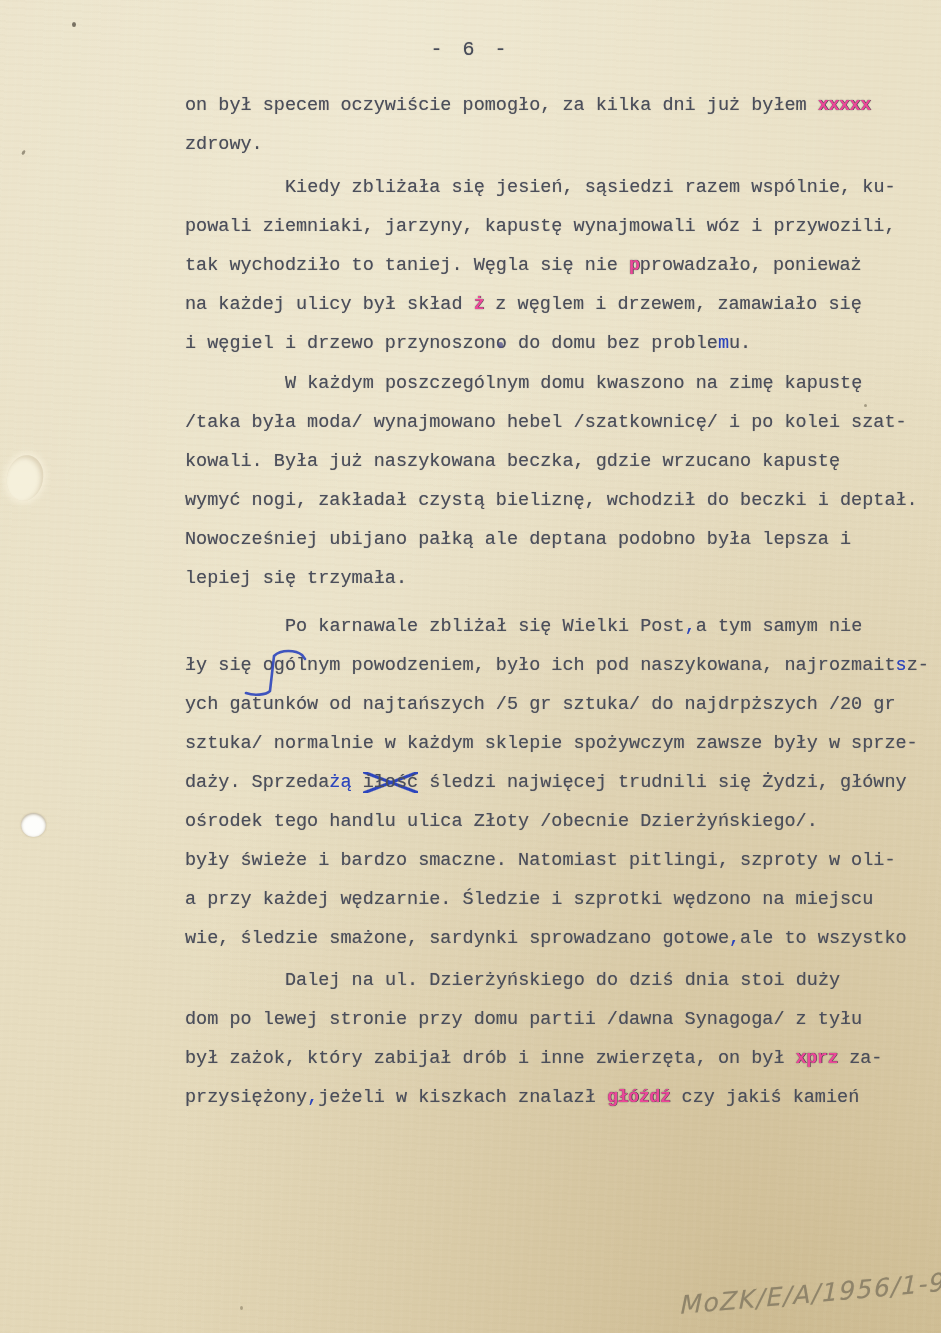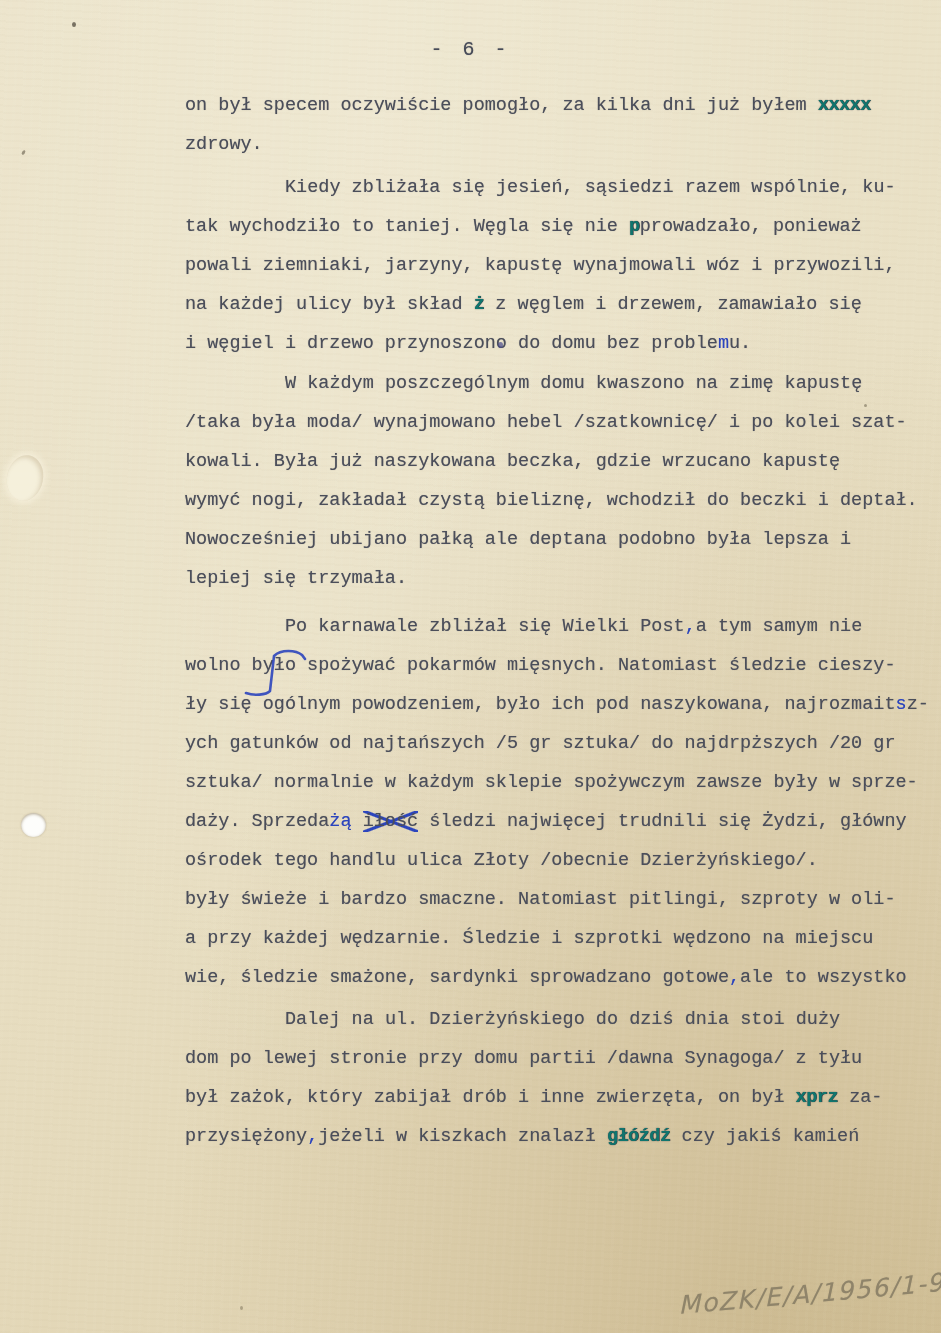--- a/index.html
+++ b/index.html
@@ -28,21 +28,21 @@
     text-shadow:0 0 0.8px rgba(75,78,90,0.55);
   }
   .para{margin:0;}
   .para.ind .line:first-child{text-indent:100px;}
   .para:nth-child(2){margin-top:4px;}
   .para:nth-child(3){margin-top:1px;}
   .para:nth-child(4){margin-top:9px;}
   .para:nth-child(5){margin-top:3px;}
   .line{white-space:pre;height:39px;line-height:39px;}
   .blot{
-    font-weight:bold;color:#0f766e;
+    font-weight:bold;color:#ec4899;
     text-shadow:0 0 1.2px #30333d, 0.6px 0.4px 0 rgba(48,51,61,0.85);
     letter-spacing:-0.5px;
   }
   .blue{color:#2c45bd;text-shadow:0 0 0.6px rgba(44,69,189,0.6);}
   .xblue{
     background-image:
       linear-gradient(to top right, transparent 45%, #2c45bd 48%, #2c45bd 53%, transparent 56%),
       linear-gradient(to bottom right, transparent 45%, #2c45bd 48%, #2c45bd 53%, transparent 56%);
     margin-top: 28px;
   }
@@ -80,36 +80,35 @@
 
 <div class="page-number">- 6 -</div>
 
 <div class="typed-block">
     <div class="para">
       <div class="line"><span>on był specem oczywiście pomogło, za kilka dni już byłem </span><span class="blot">xxxxx</span></div>
       <div class="line"><span>zdrowy.</span></div>
     </div>
     <div class="para ind">
       <div class="line"><span>Kiedy zbliżała się jesień, sąsiedzi razem wspólnie, ku-</span></div>
+      <div class="line"><span>powali ziemniaki, jarzyny, kapustę wynajmowali wóz i przywozili,</span></div>
       <div class="line"><span>tak wychodziło to taniej. Węgla się nie </span><span class="blot">p</span><span>prowadzało, ponieważ</span></div>
-      <div class="line"><span>powali ziemniaki, jarzyny, kapustę wynajmowali wóz i przywozili,</span></div>
       <div class="line"><span>na każdej ulicy był skład </span><span class="blot">ż</span><span> z węglem i drzewem, zamawiało się</span></div>
       <div class="line"><span>i węgiel i drzewo przynoszono do domu bez proble</span><span class="blue">m</span><span>u.</span></div>
     </div>
     <div class="para ind">
       <div class="line"><span>W każdym poszczególnym domu kwaszono na zimę kapustę</span></div>
       <div class="line"><span>/taka była moda/ wynajmowano hebel /szatkownicę/ i po kolei szat-</span></div>
       <div class="line"><span>kowali. Była już naszykowana beczka, gdzie wrzucano kapustę</span></div>
       <div class="line"><span>wymyć nogi, zakładał czystą bieliznę, wchodził do beczki i deptał.</span></div>
       <div class="line"><span>Nowocześniej ubijano pałką ale deptana podobno była lepsza i</span></div>
       <div class="line"><span>lepiej się trzymała.</span></div>
     </div>
     <div class="para ind">
       <div class="line"><span>Po karnawale zbliżał się Wielki Post</span><span class="blue">,</span><span>a tym samym nie</span></div>
-      <div class="line"><span>wolno było spożywać pokarmów mięsnych. Natomiast śledzie cieszy-</span></div>
       <div class="line"><span>ły się ogólnym powodzeniem, było ich pod naszykowana, najrozmait</span><span class="blue">s</span><span>z-</span></div>
       <div class="line"><span>ych gatunków od najtańszych /5 gr sztuka/ do najdrpższych /20 gr</span></div>
       <div class="line"><span>sztuka/ normalnie w każdym sklepie spożywczym zawsze były w sprze-</span></div>
       <div class="line"><span>daży. Sprzeda</span><span class="blue">żą</span><span> </span><span class="xblue">iłość</span><span> śledzi najwięcej trudnili się Żydzi, główny</span></div>
       <div class="line"><span>ośrodek tego handlu ulica Złoty /obecnie Dzierżyńskiego/.</span></div>
       <div class="line"><span>były świeże i bardzo smaczne. Natomiast pitlingi, szproty w oli-</span></div>
       <div class="line"><span>a przy każdej wędzarnie. Śledzie i szprotki wędzono na miejscu</span></div>
       <div class="line"><span>wie, śledzie smażone, sardynki sprowadzano gotowe</span><span class="blue">,</span><span>ale to wszystko</span></div>
     </div>
     <div class="para ind">

